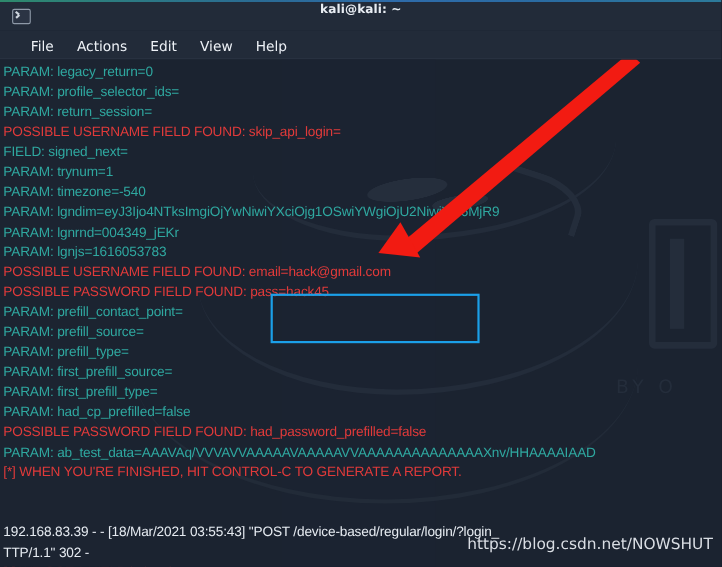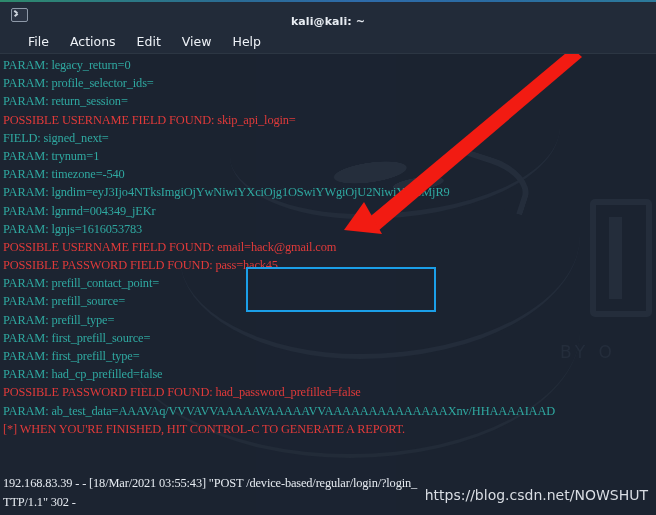--- a/index.html
+++ b/index.html
@@ -35,21 +35,21 @@
   }
 
   
   .titlebar {
     position: absolute;
     top: 2px; left: 0;
     width: 656px;
     height: 26px;
     background: #222b39;
     display: flex;
-    align-items: flex-end;
+    align-items: flex-start;
   }
   .term-icon {
     position: absolute;
     left: 11px;
     top: 6px;
     width: 17px;
     height: 14px;
     border: 1.5px solid #8e99a8;
     border-radius: 2px;
     background: #2b3444;
@@ -192,21 +192,21 @@
   .lines {
     position: absolute;
     top: 0; left: 0;
     width: 656px;
     padding: 2px 0 0 3px;
     box-sizing: border-box;
   }
   .line {
     height: 18.2px;
     line-height: 18.2px;
-    font-family: Liberation Serif, serif;
+    font-family: Liberation Sans, sans-serif;
     font-size: 12.4px;
     white-space: pre;
     letter-spacing: -0.15px;
   }
   .c-cyan  { color: #2fa8a0; }
   .c-red   { color: #e03a3a; }
   .c-white { color: #e6ebf1; }
   .blank   { height: 18.2px; }
 
   

